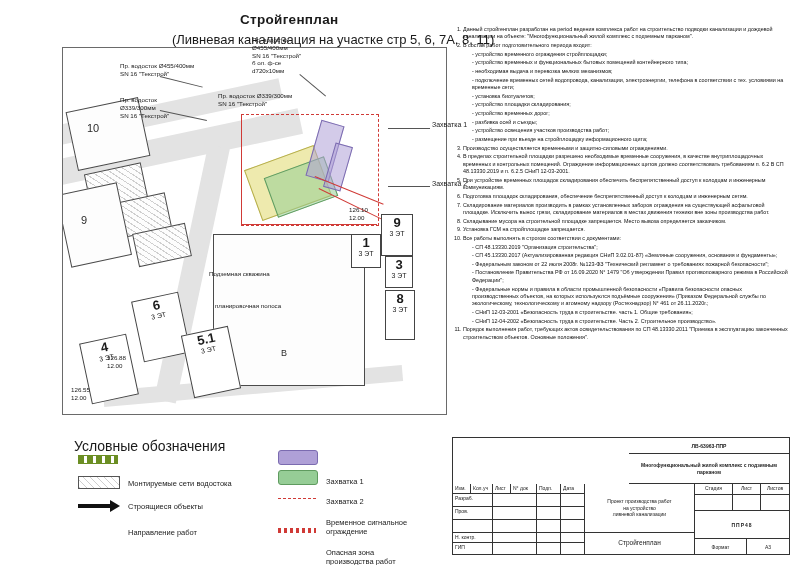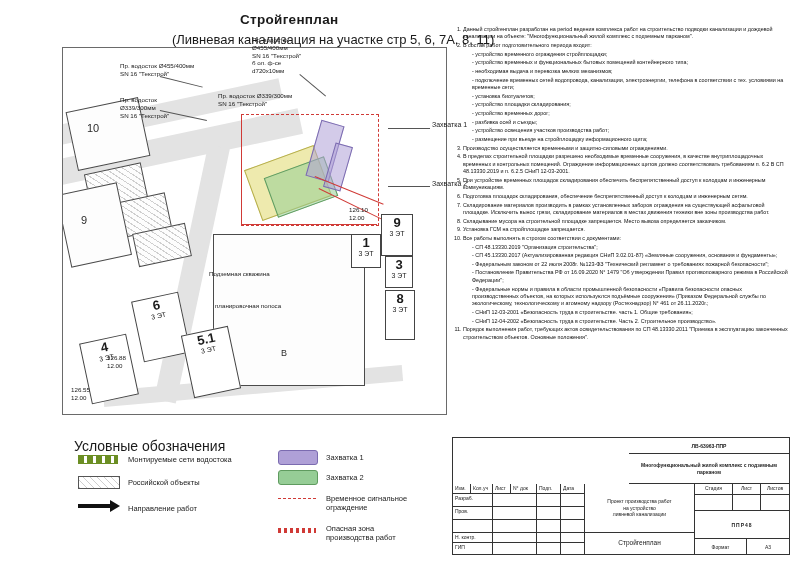--- a/index.html
+++ b/index.html
@@ -55,21 +55,21 @@
     position:absolute;border:1px solid #444;background:#fff;font-size:7px;
   }
   .lot .num{font-size:13px;font-weight:bold;display:block;text-align:center;}
   .lot .et{font-size:7px;text-align:center;display:block;}
   .note-small{position:absolute;font-size:6.2px;color:#1a1a1a;line-height:1.25;}
   .leader{position:absolute;background:#555;height:1px;transform-origin:0 0;}
   
   .legend-title{
     position:absolute;left:74px;top:438px;font-size:14px;
   }
-  .legend-item{position:absolute;font-size:7.5px;line-height:1.2;}
+  .legend-item{position:absolute;font-size:7.5px;line-height:1.2;margin-top:24px;}
   .swatch{position:absolute;}
   
   .notes-title{
     position:absolute;left:510px;top:14px;font-size:7.2px;font-weight:bold;
     text-decoration:underline;
   }
   .notes{
     position:absolute;left:452px;top:26px;width:336px;
     font-size:5.4px;line-height:1.38;color:#111;
   }
@@ -191,21 +191,21 @@
   <div class="leader" style="left:300px;top:74px;width:34px;transform:rotate(40deg);"></div>
   <div class="leader" style="left:388px;top:128px;width:42px;"></div>
   <div class="leader" style="left:388px;top:186px;width:42px;"></div>
 
   <div class="legend-title">Условные обозначения</div>
 
   <div class="swatch" style="left:78px;top:455px;width:40px;height:7px;background:repeating-linear-gradient(90deg,#6b8e23 0 6px,transparent 6px 9px);border-top:1px solid #6b8e23;border-bottom:1px solid #6b8e23;"></div>
   <div class="legend-item" style="left:128px;top:455px;">Монтируемые сети водостока</div>
 
   <div class="swatch hatch" style="left:78px;top:476px;width:40px;height:11px;border:1px solid #555;"></div>
-  <div class="legend-item" style="left:128px;top:478px;">Российской объекты</div>
+  <div class="legend-item" style="left:128px;top:478px;">Строящиеся объекты</div>
 
   <div class="swatch" style="left:78px;top:504px;width:34px;height:4px;background:#111;"></div>
   <div class="swatch" style="left:110px;top:500px;width:0;height:0;border-left:10px solid #111;border-top:6px solid transparent;border-bottom:6px solid transparent;"></div>
   <div class="legend-item" style="left:128px;top:504px;">Направление работ</div>
 
   <div class="swatch" style="left:278px;top:450px;width:38px;height:13px;background:#afa0d7;border:1px solid #7b6bb0;border-radius:3px;"></div>
   <div class="legend-item" style="left:326px;top:453px;">Захватка  1</div>
 
   <div class="swatch" style="left:278px;top:470px;width:38px;height:13px;background:#96cd96;border:1px solid #5f9b5f;border-radius:3px;"></div>
   <div class="legend-item" style="left:326px;top:473px;">Захватка  2</div>

